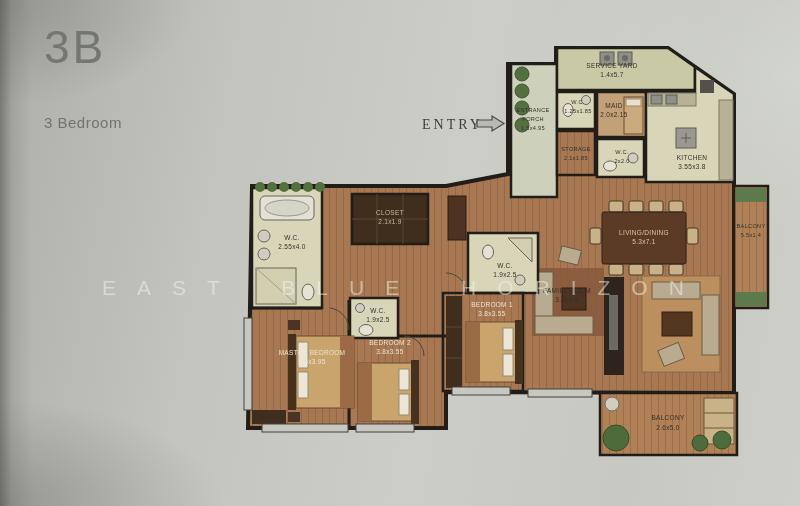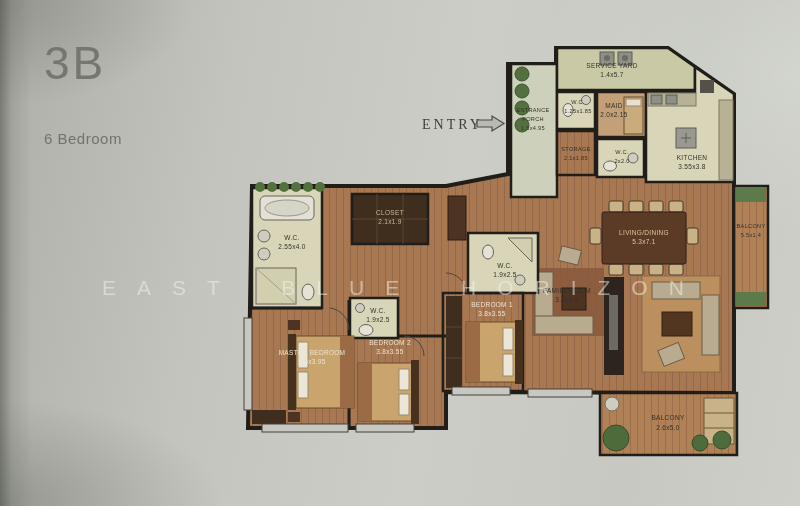--- a/index.html
+++ b/index.html
@@ -5,21 +5,21 @@
   html,body{margin:0;padding:0;background:#9da09a;}
   .page{position:relative;width:800px;height:506px;overflow:hidden;
     font-family:"Liberation Sans",sans-serif;
     background:linear-gradient(100deg,#aeb0a8 0%,#c2c4bd 28%,#cbcdc6 55%,#c6c8c1 80%,#cdcfc8 100%);}
   .shade{position:absolute;inset:0;pointer-events:none;
     background:
       radial-gradient(ellipse 40% 30% at 0% 100%,rgba(60,62,56,.28),transparent 70%),
       radial-gradient(ellipse 35% 30% at 0% 0%,rgba(60,62,56,.25),transparent 70%),
       linear-gradient(90deg,rgba(52,54,50,.45) 0,rgba(52,54,50,.12) 1.5%,transparent 4%),
       radial-gradient(ellipse 50% 45% at 100% 15%,rgba(255,255,255,.16),transparent 70%);}
-  .title-block{position:absolute;left:44px;top:20px;color:#797c74;margin-top:16px;}
+  .title-block{position:absolute;left:44px;top:20px;color:#797c74;}
   .unit-code{font-size:46px;font-weight:400;letter-spacing:3px;color:#74776f;}
   .unit-sub{margin-top:36px;font-size:15px;line-height:26px;color:#71746c;letter-spacing:.5px;}
   .watermark{position:absolute;left:102px;top:276px;font-size:21px;font-weight:500;
     letter-spacing:21px;word-spacing:14px;color:rgba(243,245,240,.5);white-space:nowrap;z-index:5;}
   svg.plan{position:absolute;left:0;top:0;z-index:2;}
   .rl{font-family:"Liberation Sans",sans-serif;font-size:6.5px;letter-spacing:.3px;text-anchor:middle;}
   .rls{font-size:5.6px;}
   .rld{fill:#35312a;}
   .rll{fill:#ece4d0;}
   .rlt{fill:#d9c4a0;}
@@ -28,21 +28,21 @@
 </style>
 </head>
 <body>
 
 <div class="page">
   <div class="shade"></div>
 
   <div class="title-block">
     <div class="unit-code">3B</div>
     <div class="unit-sub">
-      <div>6 Bedroom</div>
+      <div>3 Bedroom</div>
     </div>
   </div>
 
   <svg class="plan" width="800" height="506" viewBox="0 0 800 506">
     <defs>
       <pattern id="wood" patternUnits="userSpaceOnUse" width="7" height="7">
         <rect width="7" height="7" fill="#a77852"></rect>
         <line x1="0.5" y1="0" x2="0.5" y2="7" stroke="#956849" stroke-width="1"></line>
       </pattern>
       <pattern id="woodb" patternUnits="userSpaceOnUse" width="7" height="7">

